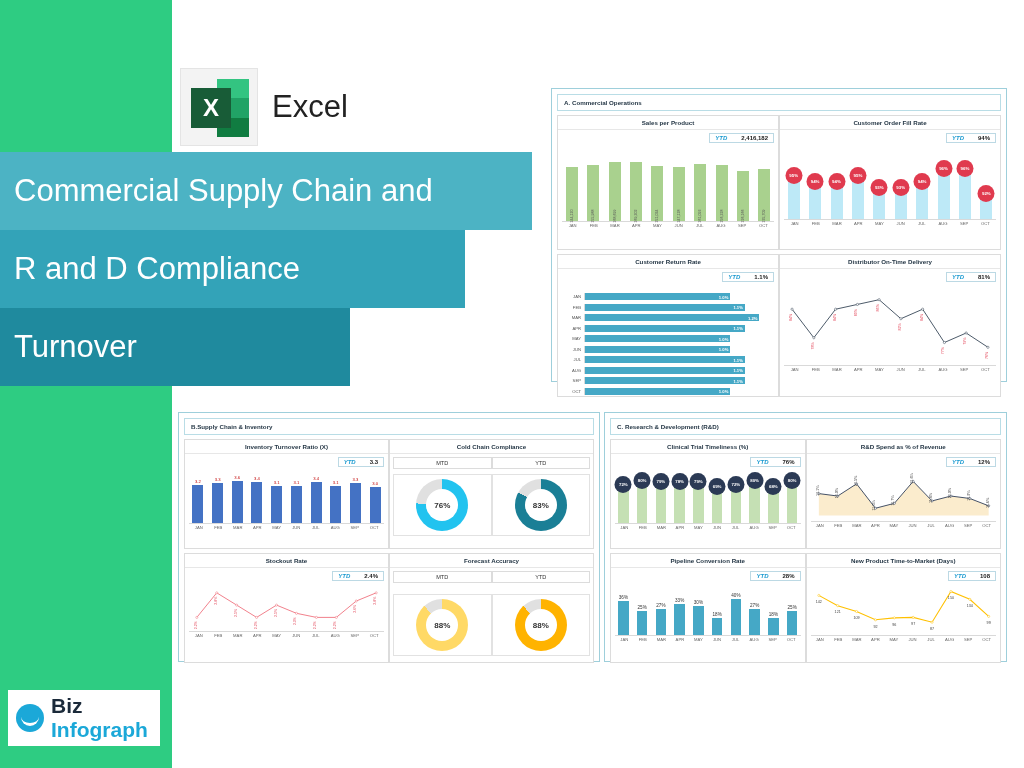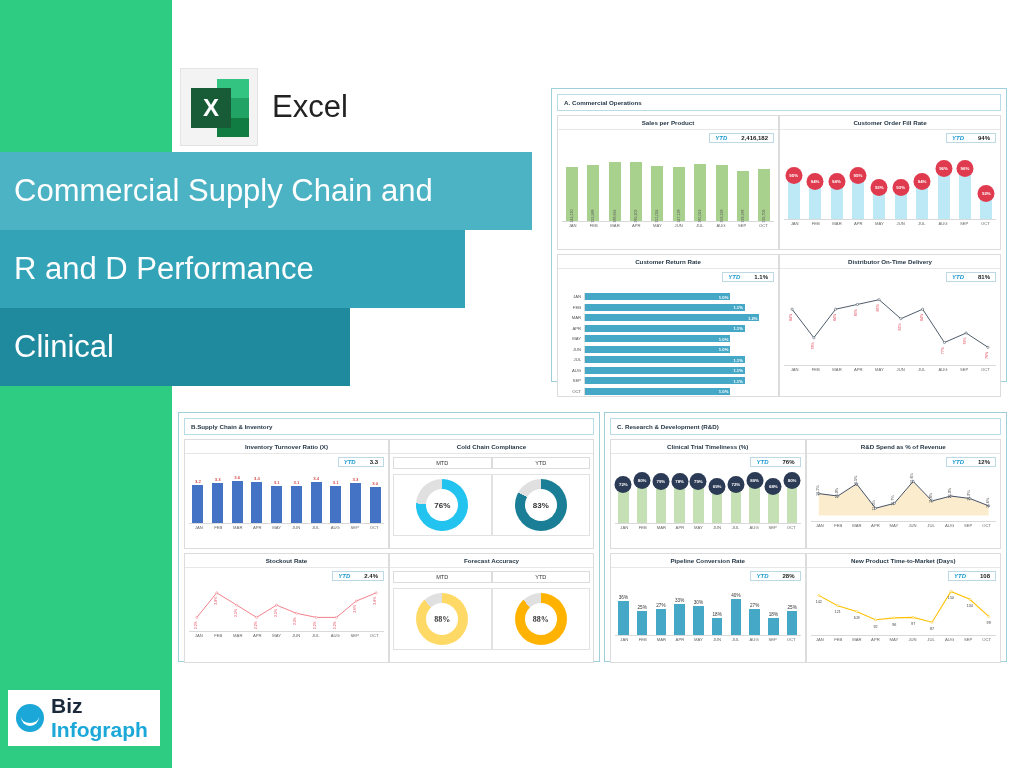--- a/index.html
+++ b/index.html
@@ -184,22 +184,22 @@
 
 <div class="excel-wrap">
   <div class="excel-icon">
     <div class="sheet"></div>
     <div class="xbox">X</div>
   </div>
   <div class="excel-label">Excel</div>
 </div>
 
 <div class="title-bar title-1">Commercial Supply Chain and</div>
-<div class="title-bar title-2">R and D Performance</div>
-<div class="title-bar title-3">Clinical</div>
+<div class="title-bar title-2">R and D Compliance</div>
+<div class="title-bar title-3">Turnover</div>
 
 <div class="logo-wrap">
   <div class="logo-mark"></div>
   <div class="logo-text">
     <span>Biz</span>
     <span class="hl">Infograph</span>
   </div>
 </div>
 
 <div class="panel" id="panel-a">
@@ -637,21 +637,21 @@
         </div>
       </div>
 
       <div class="chart-box">
         <div class="chart-title">Forecast Accuracy</div>
         <div style="padding:3px;">
           <div class="grid2" id="g7head">
               <div class="donut-head">MTD</div>
               <div class="donut-head">YTD</div>
             </div>
-          <div class="grid2" id="g7" style="margin-top:2px;font-family:Liberation Serif, serif;">
+          <div class="grid2" id="g7" style="margin-top:8px;">
               <div class="donut-cell">
                 <div class="donut" style="background: conic-gradient(rgb(255, 217, 102) 0%, rgb(255, 217, 102) 88%, rgb(224, 224, 224) 88%, rgb(224, 224, 224) 100%);">
                   <span>88%</span>
                 </div>
               </div>
               <div class="donut-cell">
                 <div class="donut" style="background: conic-gradient(rgb(255, 179, 0) 0%, rgb(255, 179, 0) 88%, rgb(224, 224, 224) 88%, rgb(224, 224, 224) 100%);">
                   <span>88%</span>
                 </div>
               </div>

